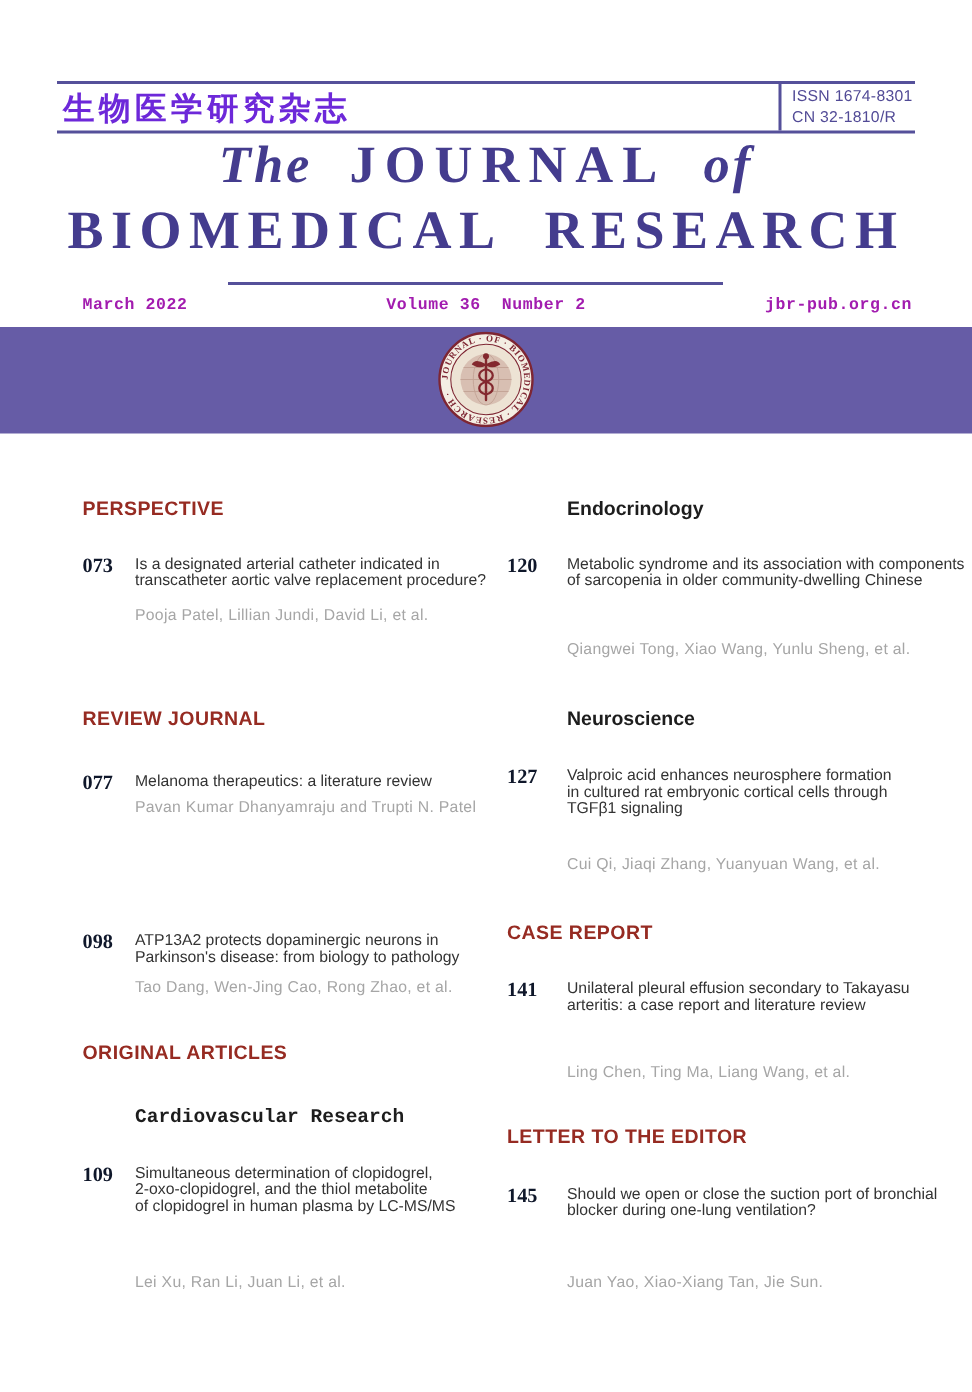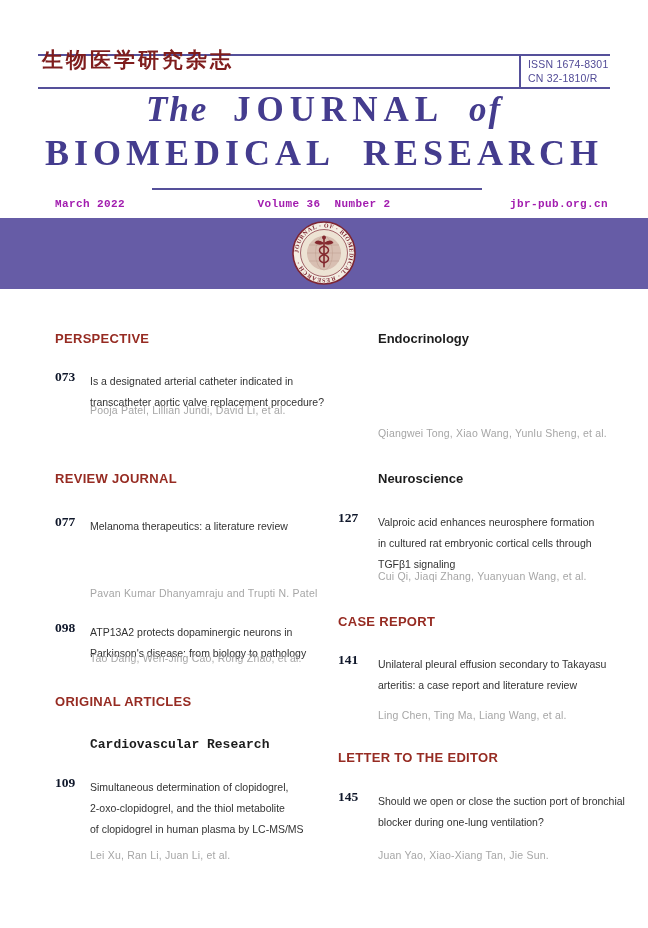--- a/index.html
+++ b/index.html
@@ -4,22 +4,22 @@
 <style>
   html,body{margin:0;padding:0;background:#ffffff;}
   .page{position:relative;width:648px;height:928px;background:#ffffff;
         font-family:"Liberation Sans",sans-serif;overflow:hidden;}
 
   
   .hrule{position:absolute;left:38px;right:38px;height:2px;background:#55509A;}
   .rule-top{top:54px;}
   .rule-bottom{top:87px;}
   .vdivider{position:absolute;left:519px;top:55px;width:2px;height:32px;background:#55509A;}
-  .chinese{position:absolute;left:42px;top:46px;font-family:"Liberation Serif",serif;
-           font-size:21px;color:#7f1d1d;letter-spacing:3px;font-weight:bold;}
+  .chinese{position:absolute;left:42px;top:58px;font-family:"Liberation Serif",serif;
+           font-size:21px;color:#6d28d9;letter-spacing:3px;font-weight:bold;}
   .issn-block{position:absolute;left:528px;top:57px;font-size:10.5px;line-height:14px;
               color:#514A96;letter-spacing:0.2px;}
   .title-line{position:absolute;left:0;width:100%;text-align:center;
               font-family:"Liberation Serif",serif;font-weight:bold;color:#443C8E;}
   .title-1{top:90px;font-size:35px;}
   .title-1 .it{font-style:italic;letter-spacing:2px;}
   .title-1 .caps{letter-spacing:6px;margin:0 16px;}
   .title-2{top:132px;font-size:36px;letter-spacing:5px;word-spacing:16px;}
   .center-rule{position:absolute;left:152px;top:188px;width:330px;height:1.5px;background:#55509A;}
   .info-row{position:absolute;left:0;top:198px;width:100%;height:18px;
@@ -37,21 +37,21 @@
   .col{position:absolute;top:0;height:100%;}
   .col-left{left:55px;width:282px;}
   .col-right{left:338px;width:298px;}
   .sec-h{position:absolute;font-size:13px;font-weight:bold;letter-spacing:0.3px;color:#962B22;}
   .sub-h{position:absolute;font-size:13px;font-weight:bold;color:#1D1D1D;}
   .article{position:absolute;display:flex;align-items:flex-start;}
   .pg{flex:none;font-family:"Liberation Serif",serif;font-weight:bold;font-size:13.5px;
       color:#0f172a;margin-top:-2px;}
   .col-left .pg{width:35px;}
   .col-right .pg{width:40px;}
-  .ttl{font-size:10.5px;line-height:21px;color:#333333;white-space:pre;}
+  .ttl{font-size:10.5px;line-height:11px;color:#333333;white-space:pre;}
   .authors{position:absolute;font-size:10.5px;color:#A6A6A6;letter-spacing:0.2px;}
   .col-left .authors{left:35px;}
   .col-right .authors{left:40px;}
   .col-left .sub-h{left:35px;}
   .col-right .sub-h{left:40px;}
 </style>
 </head>
 <body>
 
 <div class="page">
@@ -113,21 +113,21 @@
 transcatheter aortic valve replacement procedure?</span>
     </div>
     <div class="authors" style="top:404px;">Pooja Patel, Lillian Jundi, David Li, et al.</div>
 
     <div class="sec-h" style="top:471px;">REVIEW JOURNAL</div>
 
     <div class="article" style="top:516px;">
       <span class="pg">077</span>
       <span class="ttl">Melanoma therapeutics: a literature review</span>
     </div>
-    <div class="authors" style="top:587px;">Pavan Kumar Dhanyamraju and Trupti N. Patel</div>
+    <div class="authors" style="top:532px;">Pavan Kumar Dhanyamraju and Trupti N. Patel</div>
 
     <div class="article" style="top:622px;">
       <span class="pg">098</span>
       <span class="ttl">ATP13A2 protects dopaminergic neurons in
 Parkinson's disease: from biology to pathology</span>
     </div>
     <div class="authors" style="top:652px;">Tao Dang, Wen-Jing Cao, Rong Zhao, et al.</div>
 
     <div class="sec-h" style="top:694px;">ORIGINAL ARTICLES</div>
     <div class="sub-h" style="top:737px;font-family:Liberation Mono, monospace;">Cardiovascular Research</div>
@@ -138,20 +138,25 @@
 2-oxo-clopidogrel, and the thiol metabolite
 of clopidogrel in human plasma by LC-MS/MS</span>
     </div>
     <div class="authors" style="top:849px;">Lei Xu, Ran Li, Juan Li, et al.</div>
   </div>
 
   <div class="col col-right">
 
     <div class="sub-h" style="top:331px;">Endocrinology</div>
 
+    <div class="article" style="top:371px;">
+      <span class="pg">120</span>
+      <span class="ttl">Metabolic syndrome and its association with components
+of sarcopenia in older community-dwelling Chinese</span>
+    </div>
     <div class="authors" style="top:427px;">Qiangwei Tong, Xiao Wang, Yunlu Sheng, et al.</div>
 
     <div class="sub-h" style="top:471px;">Neuroscience</div>
 
     <div class="article" style="top:512px;">
       <span class="pg">127</span>
       <span class="ttl">Valproic acid enhances neurosphere formation
 in cultured rat embryonic cortical cells through
 TGFβ1 signaling</span>
     </div>

